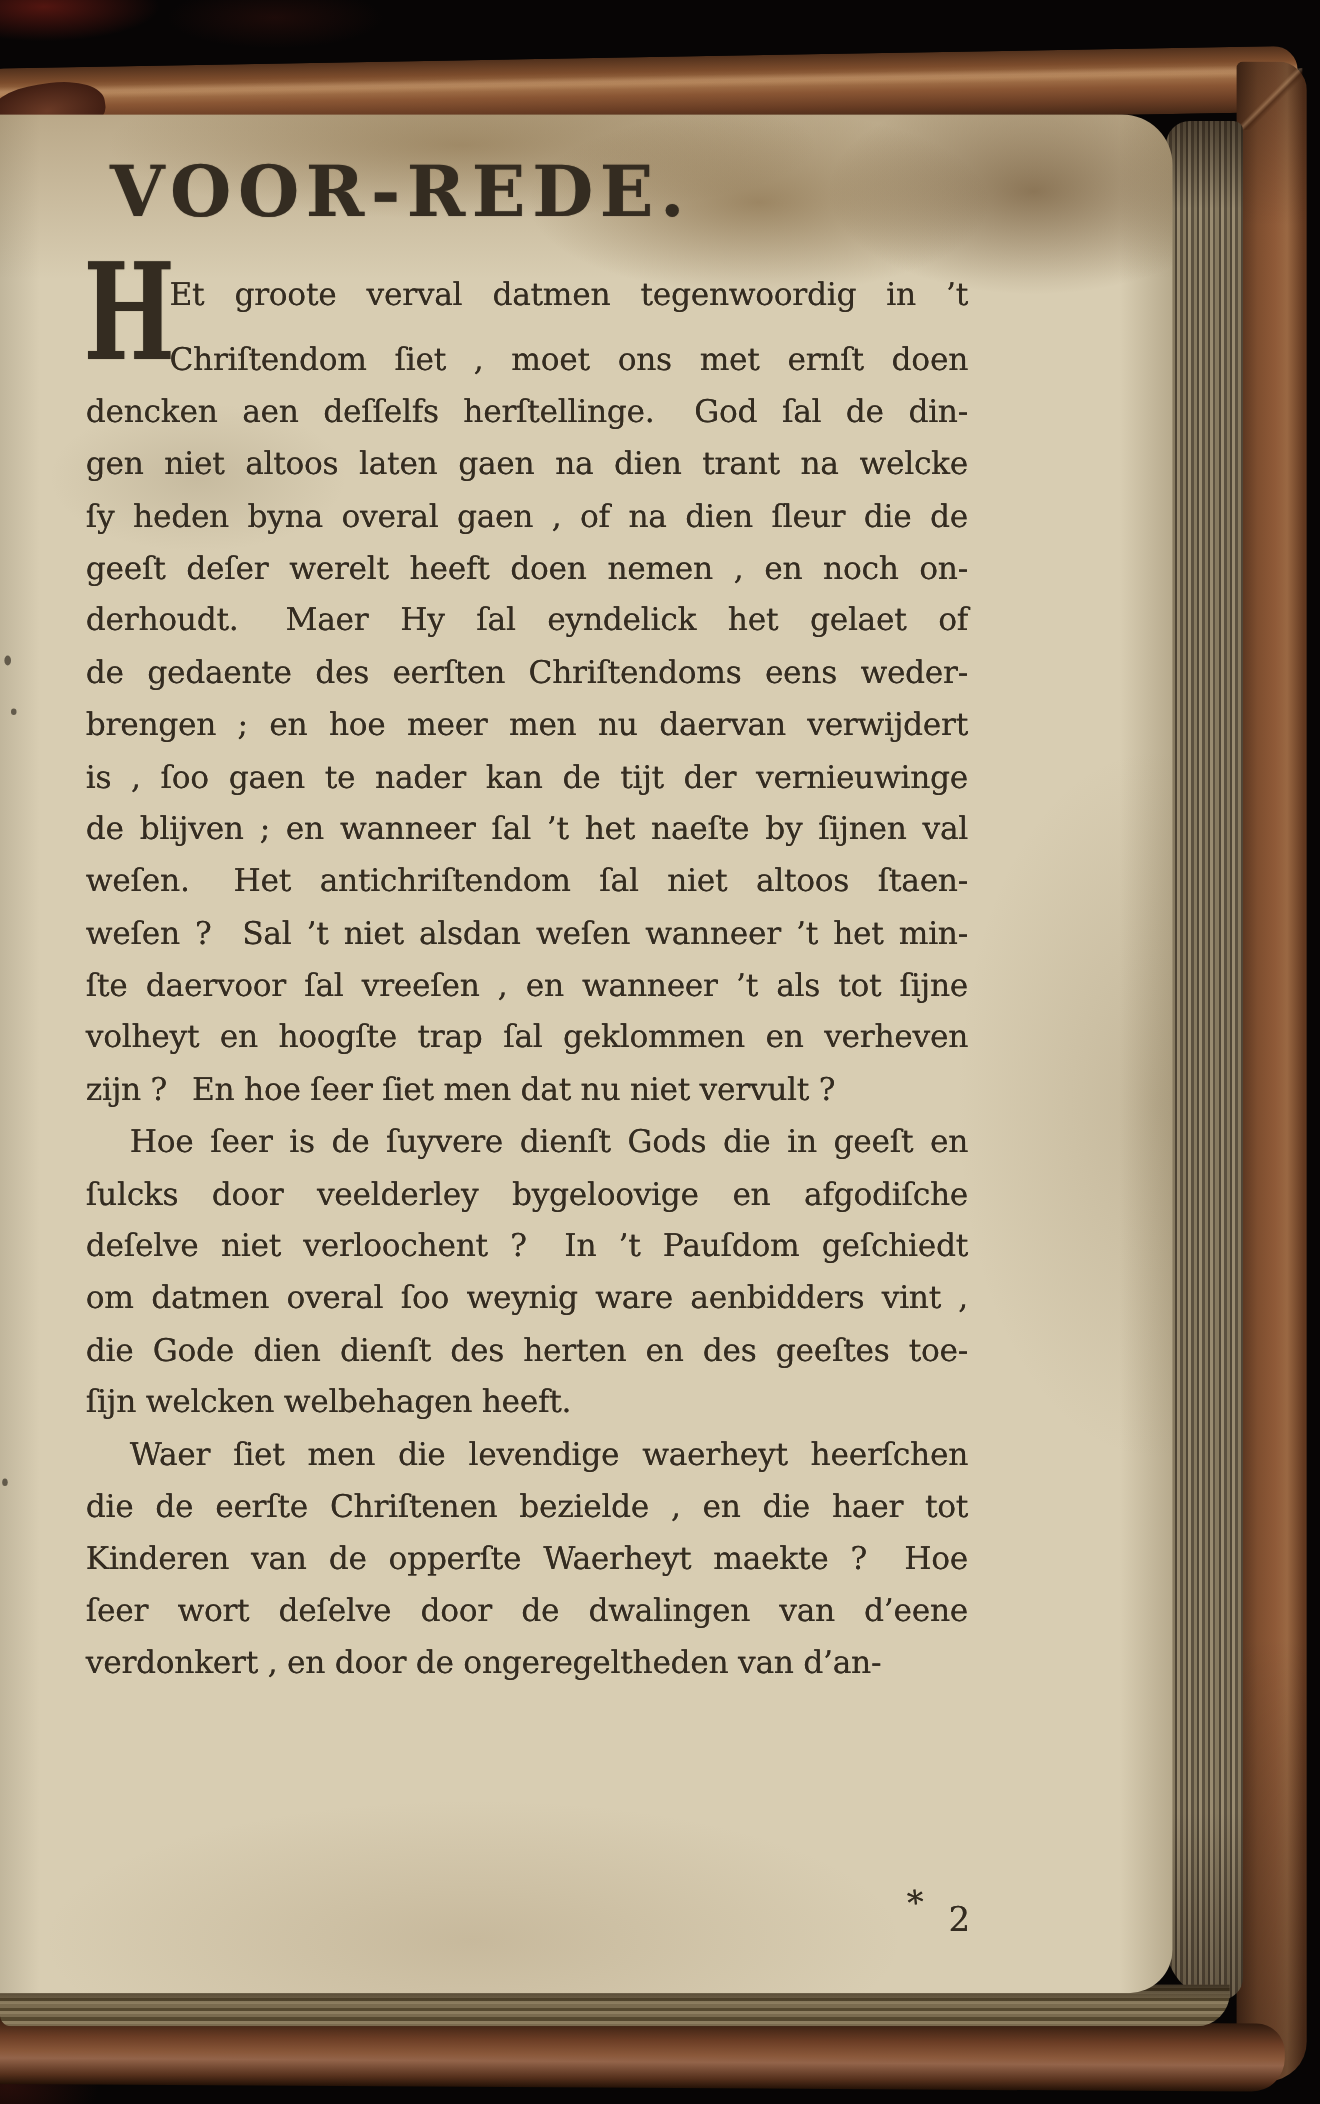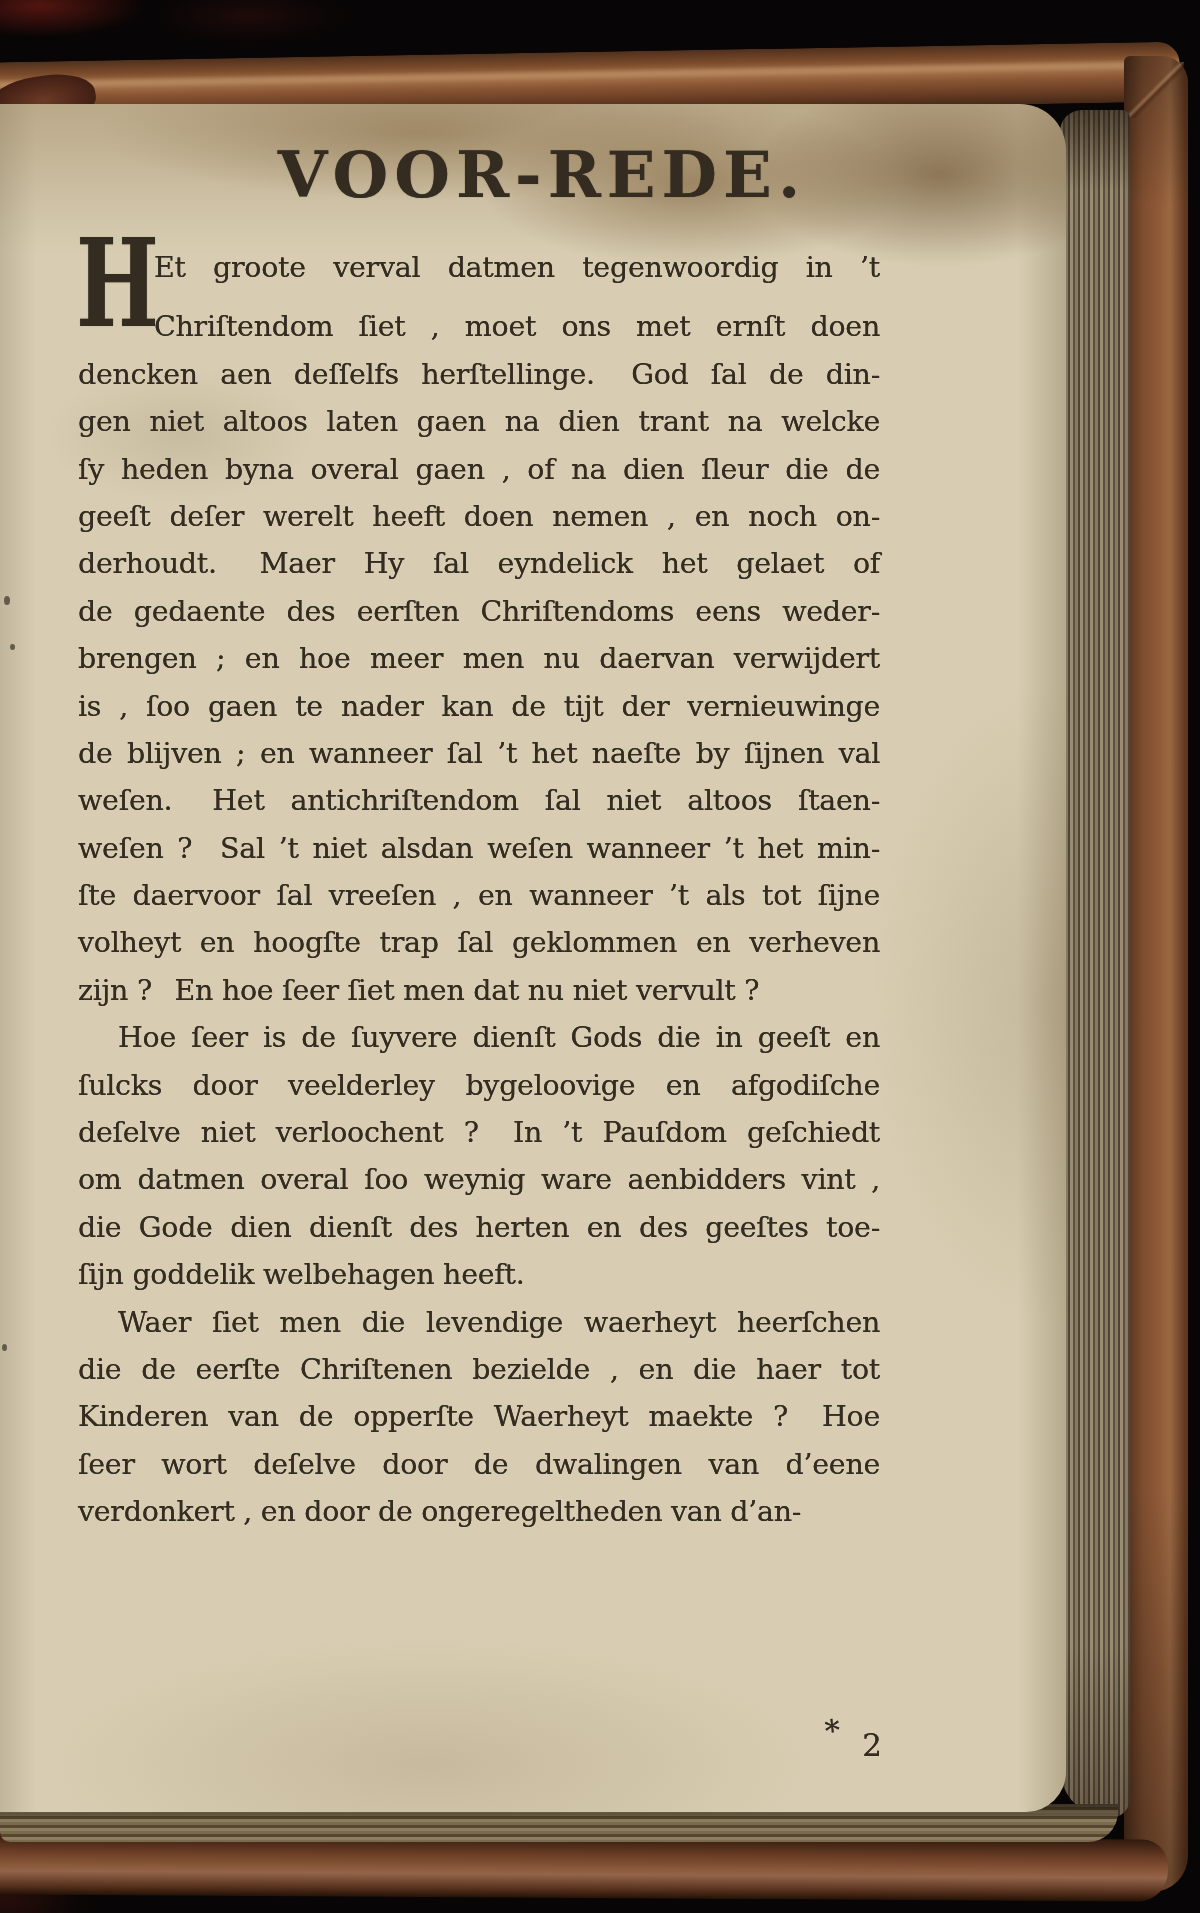--- a/index.html
+++ b/index.html
@@ -78,21 +78,21 @@
       radial-gradient(ellipse 240px 430px at 1050px 900px, rgba(120,100,65,.20), transparent 75%),
       radial-gradient(ellipse 180px 90px at 180px 330px, rgba(120,105,75,.18), transparent 75%),
       var(--page,#d8cdb2);
   }
   .speck{position:absolute;border-radius:50%;background:#4a4236;opacity:.8;}
   .speck.s1{left:4px;top:492px;width:6px;height:9px;}
   .speck.s2{left:10px;top:540px;width:5px;height:6px;}
   .speck.s3{left:2px;top:1240px;width:5px;height:7px;}
   .title{
     position:absolute;top:36px;left:100px;width:884px;margin:0;
-    text-align:center;font-size:64px;line-height:70px;font-weight:700;
+    font-size:64px;line-height:70px;font-weight:700;
     letter-spacing:6px;color:var(--ink,#342c21);
     text-shadow:0 0 1px rgba(52,44,33,.55);
   }
   .textblock{
     position:absolute;left:78px;top:128px;width:802px;
     color:var(--ink,#342c21);
   }
   .dropcap{
     position:absolute;left:-2px;top:6px;
     font-size:122px;line-height:90px;font-weight:700;
@@ -152,21 +152,21 @@
           <div class="line just">weſen.  Het antichriſtendom ſal niet altoos ſtaen-</div>
           <div class="line just">weſen ?  Sal ’t niet alsdan weſen wanneer ’t het min-</div>
           <div class="line just">ſte daervoor ſal vreeſen , en wanneer ’t als tot ſijne</div>
           <div class="line just">volheyt en hoogſte trap ſal geklommen en verheven</div>
           <div class="line">zijn ?  En hoe ſeer ſiet men dat nu niet vervult ?</div>
           <div class="line just indent">Hoe ſeer is de ſuyvere dienſt Gods die in geeſt en</div>
           <div class="line just">ſulcks door veelderley bygeloovige en afgodiſche</div>
           <div class="line just">deſelve niet verloochent ?  In ’t Pauſdom geſchiedt</div>
           <div class="line just">om datmen overal ſoo weynig ware aenbidders vint ,</div>
           <div class="line just">die Gode dien dienſt des herten en des geeſtes toe-</div>
-          <div class="line">ſijn goddelik welbehagen heeft.</div>
+          <div class="line">ſijn welcken welbehagen heeft.</div>
           <div class="line just indent">Waer ſiet men die levendige waerheyt heerſchen</div>
           <div class="line just">die de eerſte Chriſtenen bezielde , en die haer tot</div>
           <div class="line just">Kinderen van de opperſte Waerheyt maekte ?  Hoe</div>
           <div class="line just">ſeer wort deſelve door de dwalingen van d’eene</div>
           <div class="line">verdonkert , en door de ongeregeltheden van d’an-</div>
         </div>
     </div>
 
     <div class="signature">
       <span class="sig-star">*</span><span class="sig-num">2</span>

